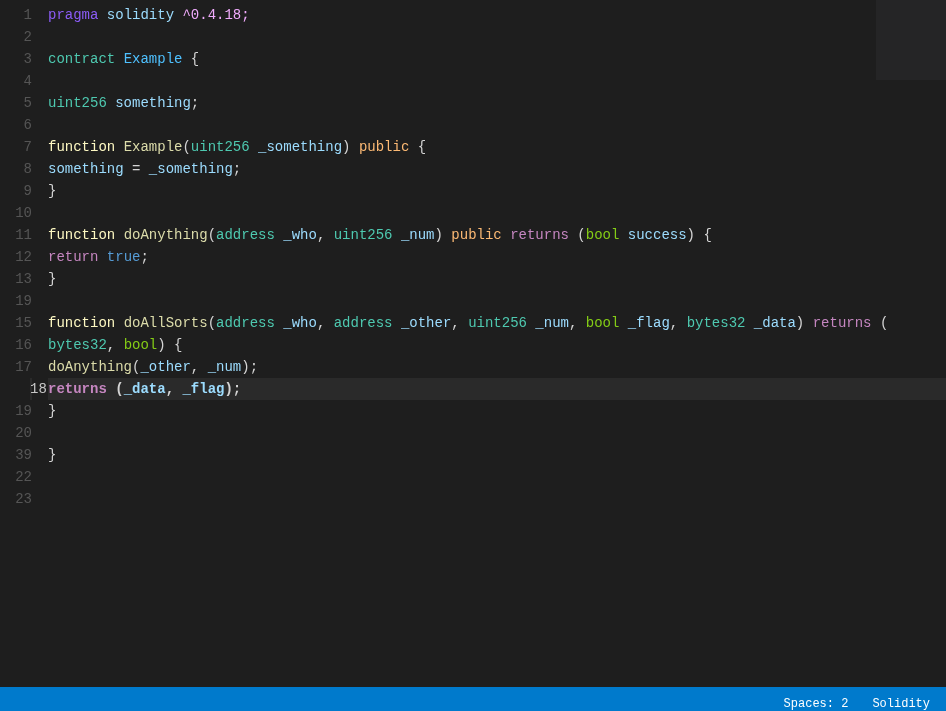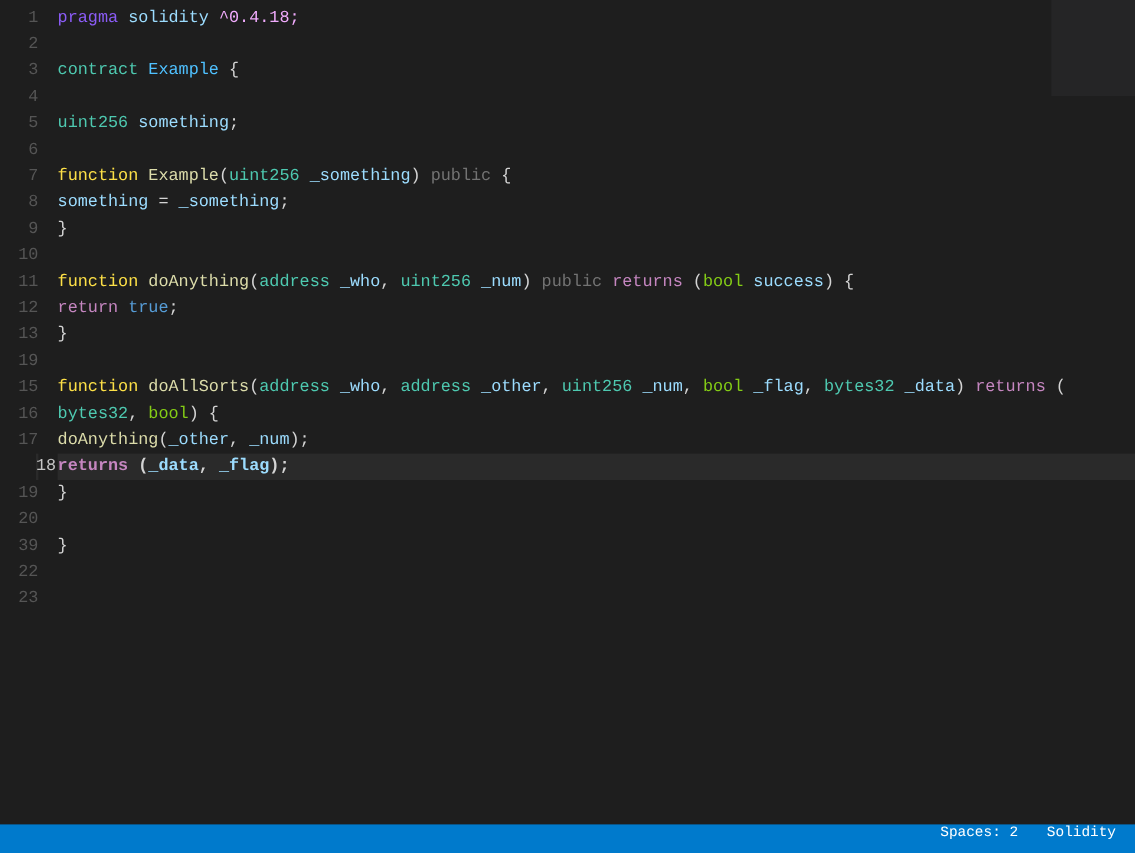--- a/index.html
+++ b/index.html
@@ -70,40 +70,40 @@
       background: #2a2a2a;
       font-weight: bold;
     }
 
     
     .kw-pragma { color: #8b5cf6; }      
     .kw-solidity { color: #9cdcfe; }    
     .kw-version { color: #f0abfc; }     
     .kw-contract { color: #4ec9b0; }    
     .kw-name { color: #4fc1ff; }        
-    .kw-function { color: #fde047; }        
-    .kw-public { color: #737373; }      
+    .kw-function { color: #fef9c3; }        
+    .kw-public { color: #fdba74; }      
     .kw-returns { color: #c586c0; }     
     .kw-return { color: #c586c0; }      
     .kw-bool { color: #84cc16; }        
     .kw-true { color: #569cd6; }        
     .kw-bytes32 { color: #4ec9b0; }     
     .kw-address { color: #4ec9b0; }     
     .kw-uint256 { color: #4ec9b0; }     
     .var-name { color: #9cdcfe; }       
     .param { color: #9cdcfe; }          
     .fn-call { color: #dcdcaa; }        
     .punc { color: #d4d4d4; }           
     .plain { color: #d4d4d4; }
 
     #status-bar {
       height: 24px;
       background: #007acc;
       display: flex;
-      align-items: flex-start;
+      align-items: flex-end;
       justify-content: flex-end;
       padding: 0 16px;
       gap: 24px;
       font-size: 12px;
       color: #fff;
       position: absolute;
       bottom: 0;
       left: 0;
       right: 0;
     }

